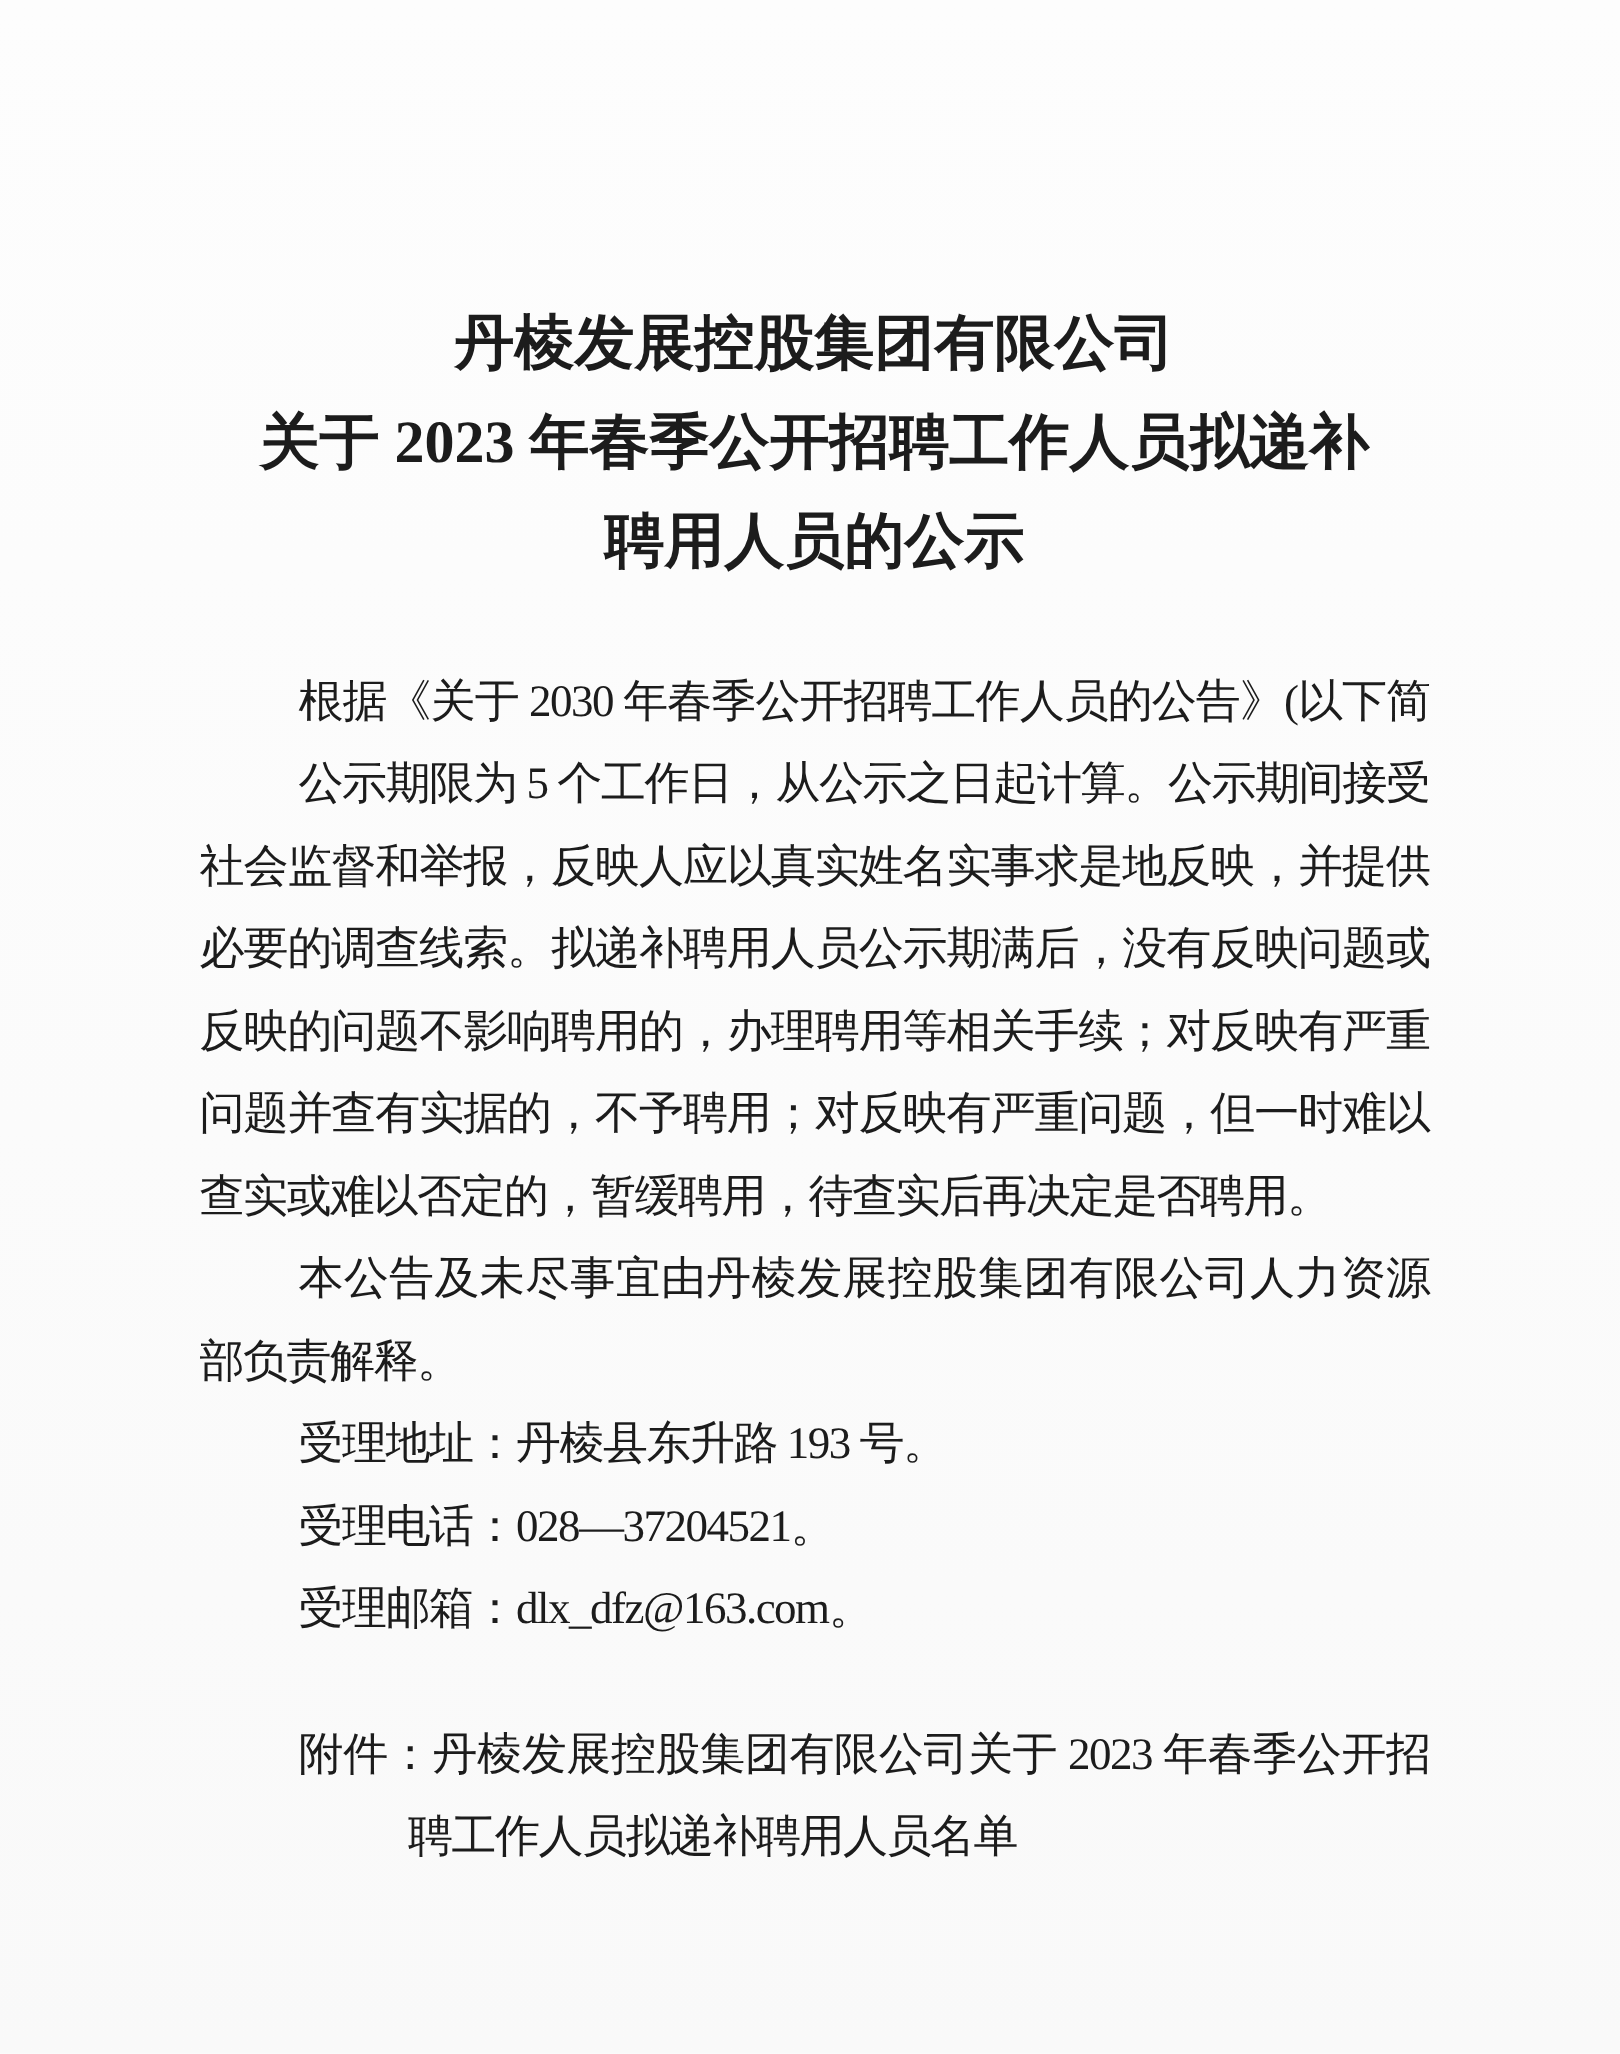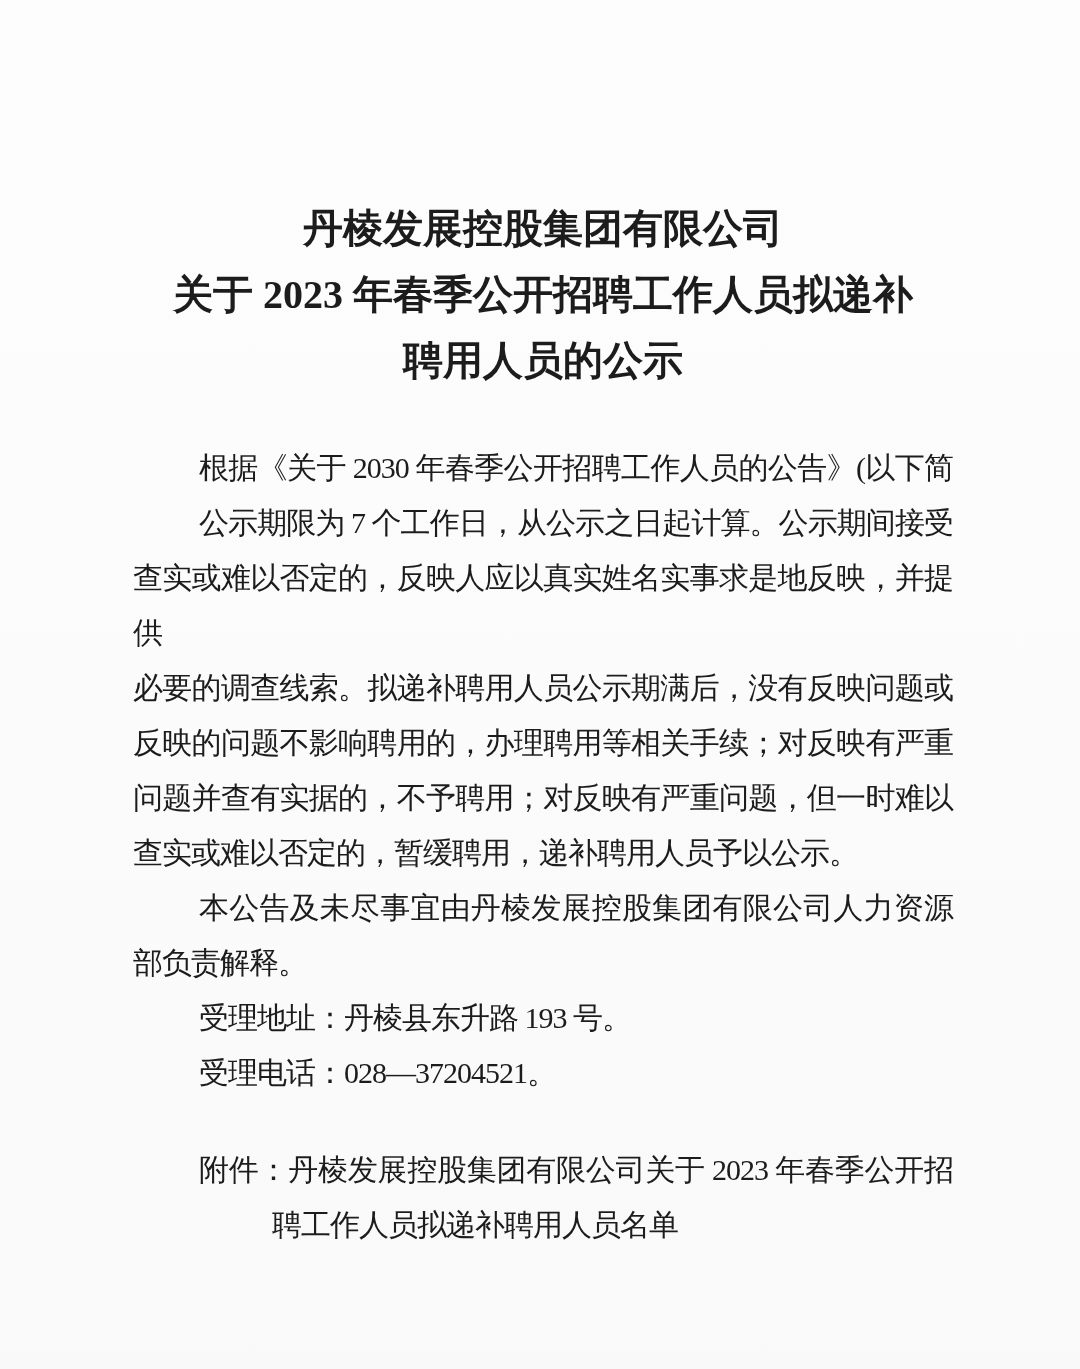--- a/index.html
+++ b/index.html
@@ -63,32 +63,33 @@
   <div class="doc-title">
     <div>丹棱发展控股集团有限公司</div>
     <div>关于 2023 年春季公开招聘工作人员拟递补</div>
     <div>聘用人员的公示</div>
   </div>
 
   <div class="doc-body">
 
     <div class="jfull ind">根据《关于 2030 年春季公开招聘工作人员的公告》(以下简</div>
 
-    <div class="jfull ind">公示期限为 7 个工作日，从公示之日起计算。公示期间接受</div>
-    <div class="jfull">查实或难以否定的，反映人应以真实姓名实事求是地反映，并提供</div>
+    <div class="jfull ind">公示期限为 5 个工作日，从公示之日起计算。公示期间接受</div>
+    <div class="jfull">社会监督和举报，反映人应以真实姓名实事求是地反映，并提供</div>
     <div class="jfull">必要的调查线索。拟递补聘用人员公示期满后，没有反映问题或</div>
     <div class="jfull">反映的问题不影响聘用的，办理聘用等相关手续；对反映有严重</div>
     <div class="jfull">问题并查有实据的，不予聘用；对反映有严重问题，但一时难以</div>
-    <div class="left-line">查实或难以否定的，暂缓聘用，递补聘用人员予以公示。</div>
+    <div class="left-line">查实或难以否定的，暂缓聘用，待查实后再决定是否聘用。</div>
 
     <div class="jfull ind">本公告及未尽事宜由丹棱发展控股集团有限公司人力资源</div>
     <div class="left-line">部负责解释。</div>
 
     <div class="contact-line">受理地址：丹棱县东升路 193 号。</div>
     <div class="contact-line">受理电话：028—37204521。</div>
+    <div class="contact-line">受理邮箱：dlx_dfz@163.com。</div>
 
     <div class="att-gap"></div>
 
     <div class="att1">附件：丹棱发展控股集团有限公司关于 2023 年春季公开招</div>
     <div class="att2">聘工作人员拟递补聘用人员名单</div>
 
   </div>
 
 </div>
 

